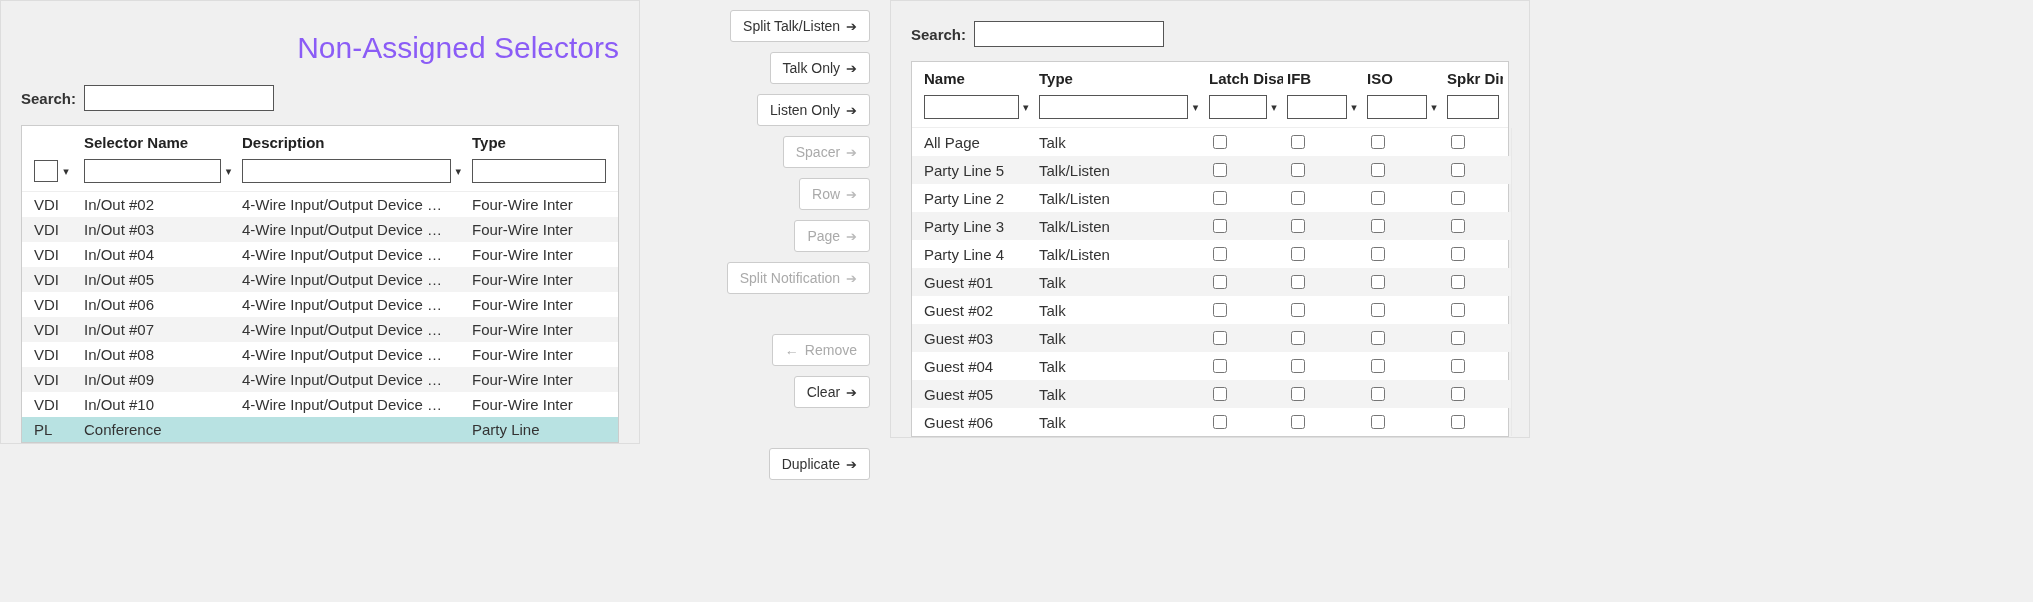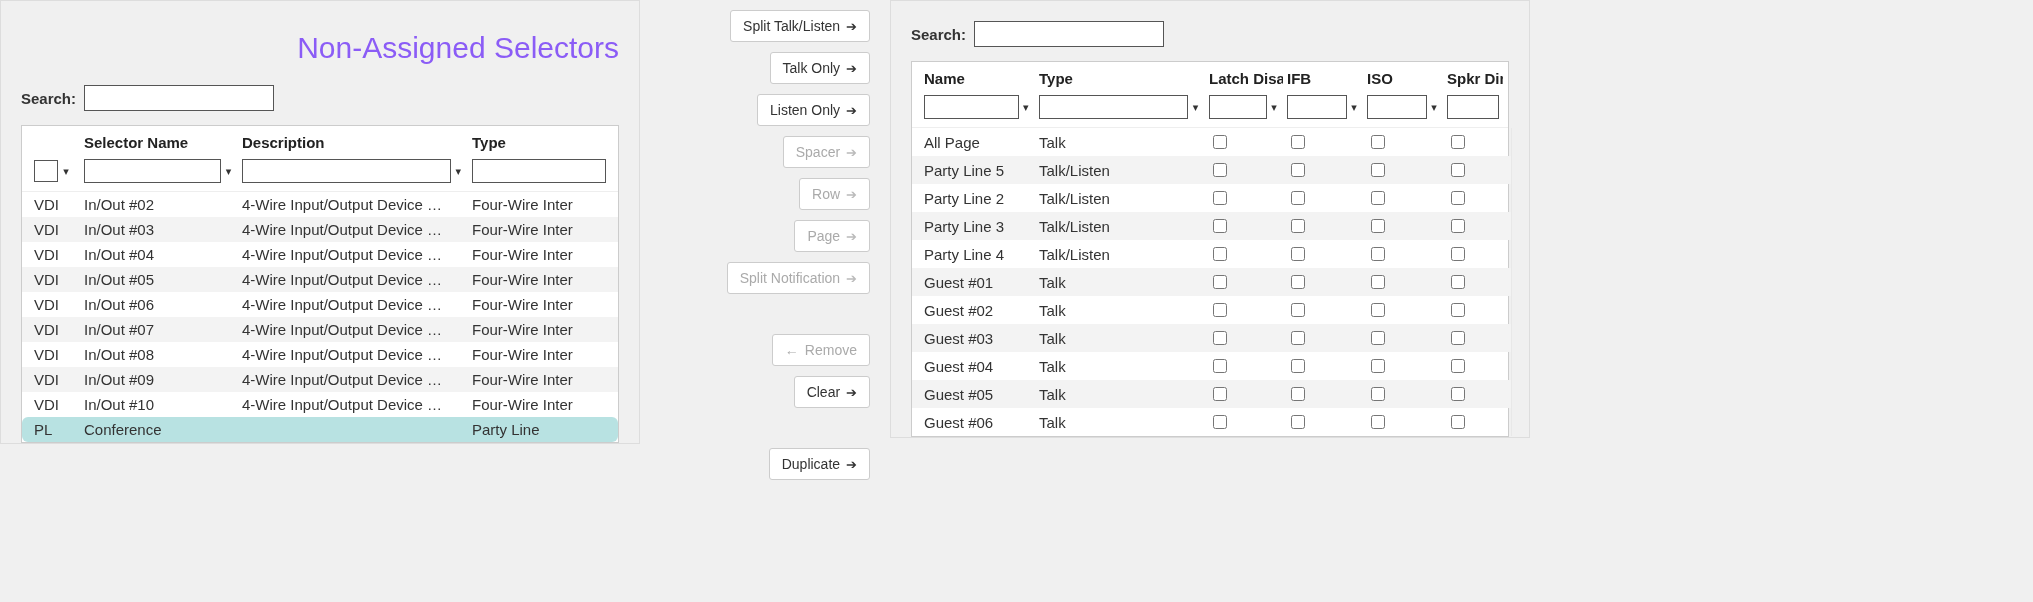--- a/index.html
+++ b/index.html
@@ -108,21 +108,21 @@
     background:#fff;
   }
 
   .grid-body { font-size: 15px; color: #333; }
   .grid-row {
     display: flex;
     padding: 2px 8px;
     align-items: center;
   }
   .grid-row.striped { background: #f3f3f3; }
-  .grid-row.selected { background: #b8e2e2; border-radius: 6px; }
+  .grid-row.selected { background: #b8e2e2; }
   .grid-row .col { padding: 2px 4px; }
 
   .cb-cell input { width:14px; height:14px;}
 
   .btn {
     background: #fff;
     border: 1px solid #ccc;
     padding: 7px 12px;
     font-size: 14px;
     color: #333;

